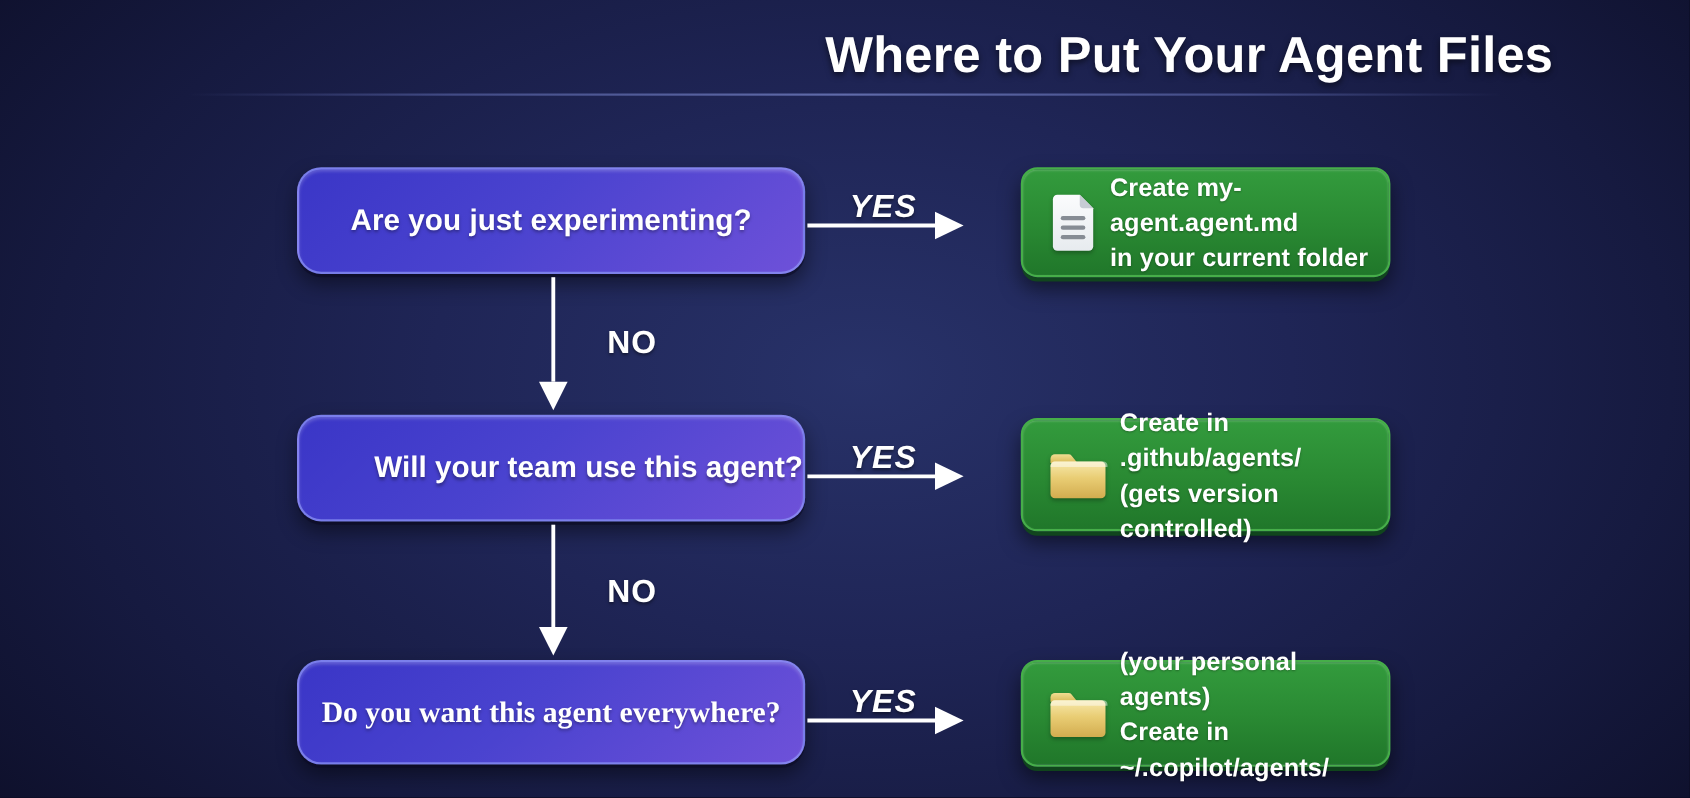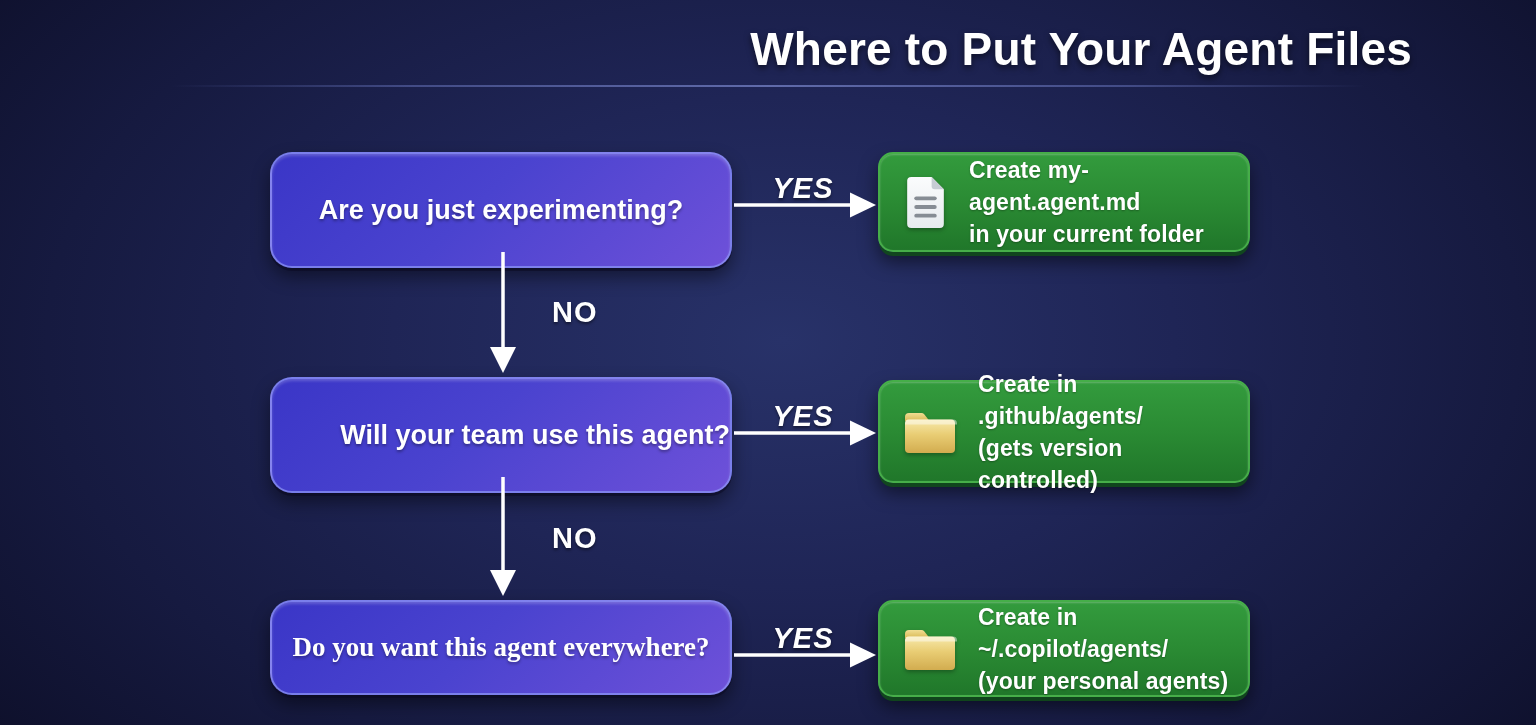--- a/index.html
+++ b/index.html
@@ -38,54 +38,54 @@
       rgba(125,140,220,0) 0%,
       rgba(125,140,220,0.40) 20%,
       rgba(150,165,240,0.55) 50%,
       rgba(125,140,220,0.40) 80%,
       rgba(125,140,220,0) 100%);
   }
   .q-box {
     position: absolute;
     left: 270px;
     width: 462px;
-    height: 116px;
+    height: 97px;
     border-radius: 22px;
     background: linear-gradient(137deg, #3a36c7 0%, #4a43cf 45%, #6e51d9 100%);
     border: 2px solid rgba(144,152,246,0.72);
     box-shadow:
       0 9px 18px rgba(0,0,0,0.45),
       0 3px 0 rgba(16,14,52,0.55),
       inset 0 2px 3px rgba(255,255,255,0.20);
     display: flex;
     align-items: center;
     justify-content: center;
     color: #ffffff;
     font-size: 27px;
     font-weight: 700;
     text-shadow: 0 2px 3px rgba(0,0,0,0.35);
   }
   .q1 { top: 152px; }
   .q2 { top: 377px; justify-content: flex-end; }
   .q3 { top: 600px; height: 95px; font-family: Liberation Serif, serif; }
   .r-box {
     position: absolute;
-    left: 878px;
-    width: 372px;
+    left: 928px;
+    width: 336px;
     height: 100px;
     border-radius: 15px;
     background: linear-gradient(180deg, #339b3d 0%, #2a8a33 52%, #20772a 100%);
     border: 2.5px solid #46ae49;
     box-shadow:
       0 5px 0 -1px rgba(16,77,26,0.85),
       0 10px 18px rgba(0,0,0,0.5),
       inset 0 1px 2px rgba(255,255,255,0.25);
     display: flex;
     align-items: center;
-    gap: 21px;
+    gap: 11px;
     padding-left: 23px;
     color: #ffffff;
   }
   .r1 { top: 152px; }
   .r2 { top: 380px; height: 103px; }
   .r3 { top: 600px; height: 97px; }
   .r-icon { flex: 0 0 auto; display: flex; align-items: center; filter: drop-shadow(0 2px 2px rgba(0,0,0,0.3)); }
   .r-text { font-size: 23px; font-weight: 700; line-height: 32px; text-shadow: 0 1px 2px rgba(0,0,0,0.3); letter-spacing: 0.1px; }
   .flow-label {
     position: absolute;
@@ -179,22 +179,22 @@
 
   <div class="r-box r3">
     <span class="r-icon">
       <svg width="54" height="46" viewBox="0 0 54 46">
         <path d="M6 4 h12.5 a3.5 3.5 0 0 1 2.7 1.3 L26.5 12 H2 V8 a4 4 0 0 1 4 -4 Z" fill="url(#folderTabGrad)"></path>
         <rect x="2" y="10.5" width="50" height="33.5" rx="4" fill="url(#folderGrad)"></rect>
         <path d="M2 14.5 a4 4 0 0 1 4 -4 h44 a4 4 0 0 1 4 4 v1 H2 Z" fill="rgba(255,255,255,0.45)"></path>
       </svg>
     </span>
     <div class="r-text">
+      <div>(your personal agents)</div>
       <div>Create in ~/.copilot/agents/</div>
-      <div>(your personal agents)</div>
     </div>
   </div>
 
   <svg class="arrow-layer" viewBox="0 0 1536 725">
     <g>
       <line x1="734" y1="205" x2="851" y2="205" stroke="#ffffff" stroke-width="3.5"></line>
       <polygon points="876,205 850,192.5 850,217.5" fill="#ffffff"></polygon>
     </g>
     <g>
       <line x1="734" y1="433" x2="851" y2="433" stroke="#ffffff" stroke-width="3.5"></line>

